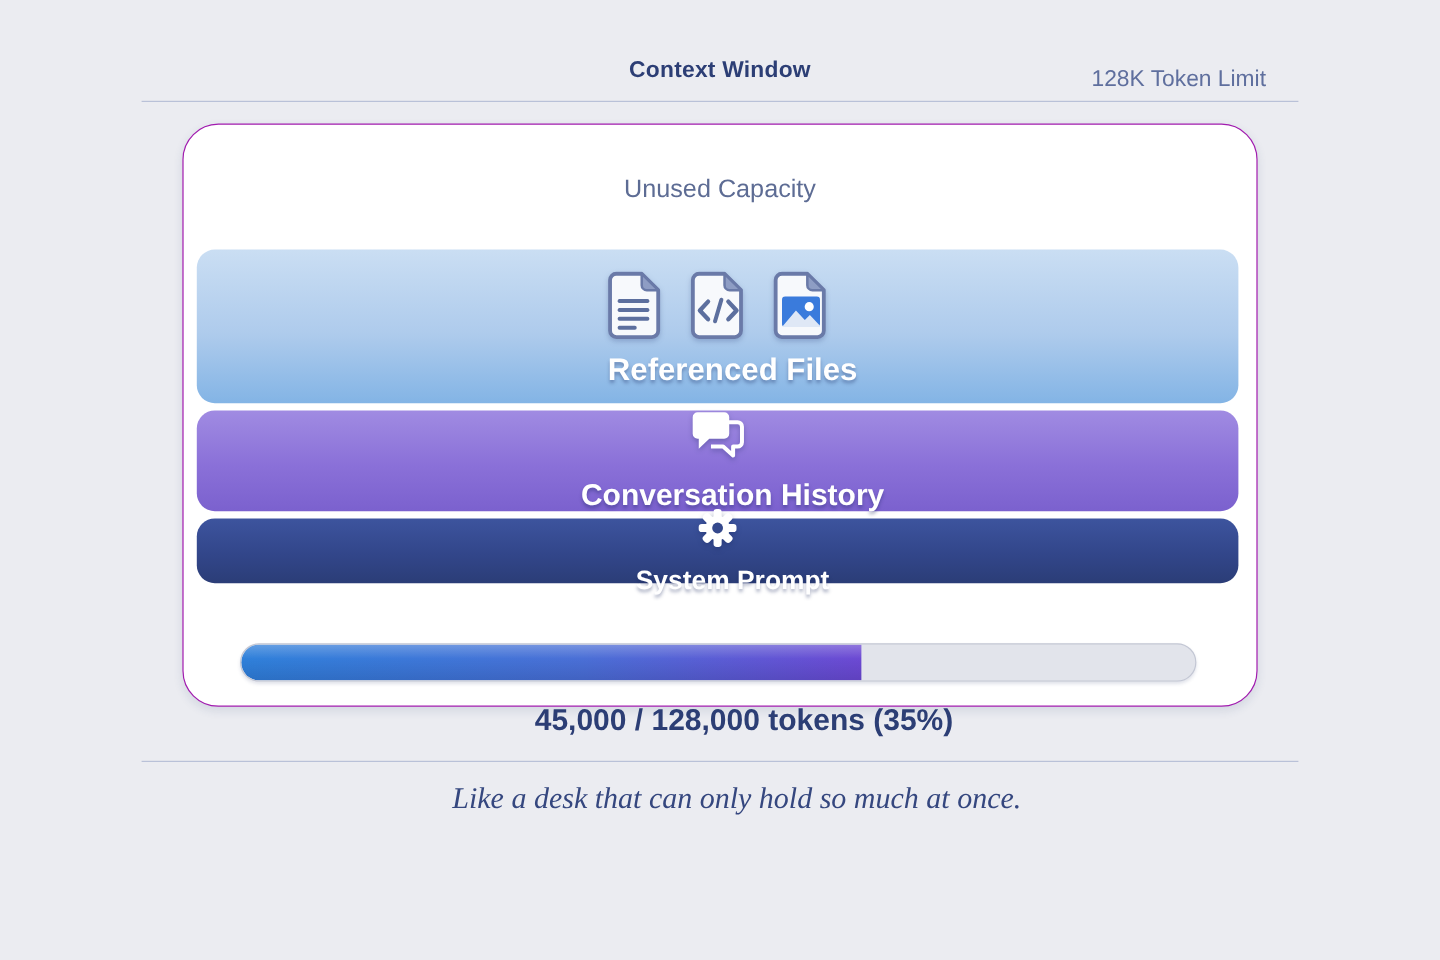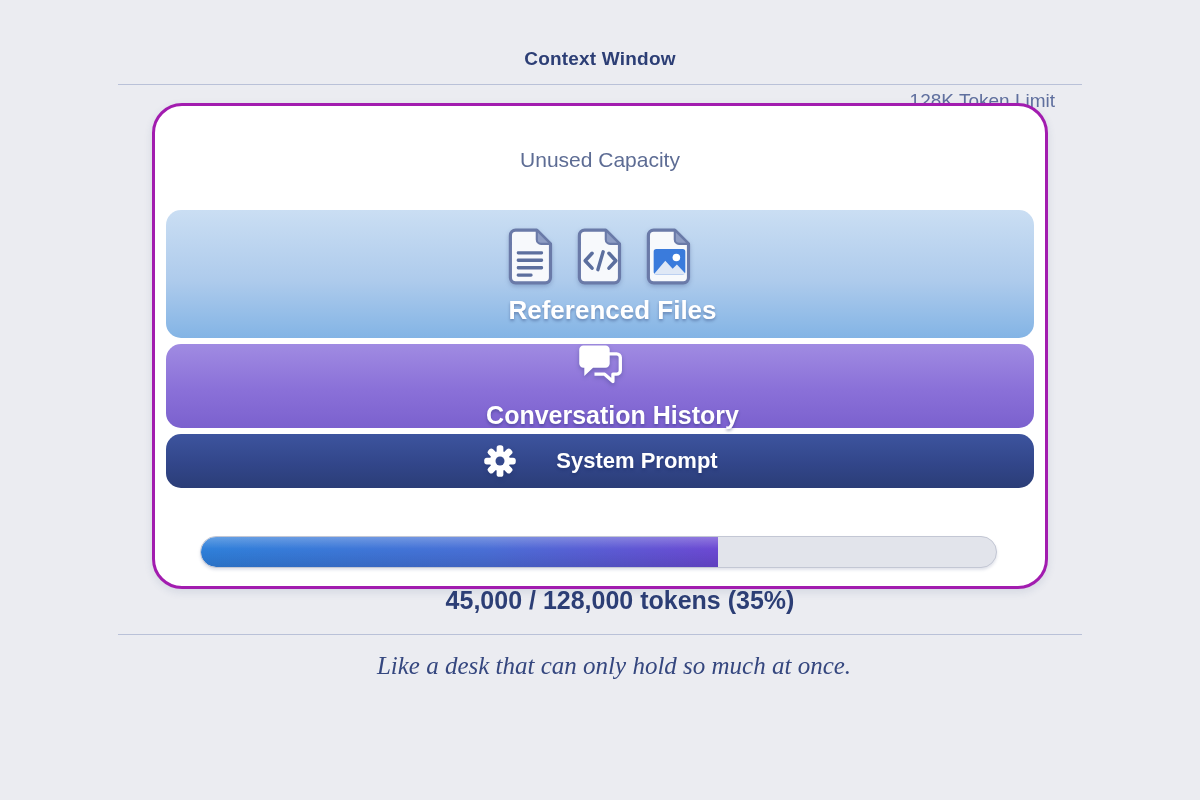--- a/index.html
+++ b/index.html
@@ -13,32 +13,32 @@
   .stage { position: absolute; inset: 0; }
 
   
   .header-title {
     position: absolute; top: 48px; left: 0; width: 1200px;
     text-align: center; font-size: 19px; font-weight: bold;
     color: #2c3e75; letter-spacing: 0.2px;
   }
   .header-limit {
     position: absolute; top: 56px; right: 145px;
-    font-size: 19px; color: #5f6f9e; font-weight: 500; margin-top: 34px;
+    font-size: 19px; color: #5f6f9e; font-weight: 500;
   }
   .divider { position: absolute; height: 1px; background: #b9c1d8; }
   .divider-top { top: 84px; left: 118px; width: 964px; }
   .divider-bottom { top: 634px; left: 118px; width: 964px; }
 
   
   .context-box {
     position: absolute; top: 103px; left: 152px;
     width: 896px; height: 486px;
     background: #ffffff;
-    border: 3px solid #a21caf;
+    border: 1px solid #a21caf;
     border-radius: 30px;
     box-shadow: 0 3px 8px rgba(44,62,117,0.12);
   }
   .unused-label {
     position: absolute; top: 42px; left: 0; width: 100%;
     text-align: center; font-size: 21px; color: #5d6c94; font-weight: 500;
   }
   .section {
     position: absolute; left: 11px; width: 868px;
     border-radius: 15px;
@@ -50,21 +50,21 @@
     flex-direction: column;
   }
   .section-history {
     top: 238px; height: 84px;
     background: linear-gradient(to bottom, #a08be2 0%, #8a70d8 55%, #7b61ce 100%);
     flex-direction: column; gap: 16px;
   }
   .section-prompt {
     top: 328px; height: 54px;
     background: linear-gradient(to bottom, #3d549e 0%, #32468a 55%, #2b3d77 100%);
-    flex-direction: row; gap: 13px;
+    flex-direction: column; gap: 13px;
   }
   .file-icons { display: flex; gap: 22px; margin-top: 6px; }
   .file-icons svg { display: block; filter: drop-shadow(0 2px 2px rgba(30,50,110,0.25)); }
   .section-label {
     color: #ffffff; font-weight: bold;
     text-shadow: 0 2px 3px rgba(20,35,90,0.35);
     margin-left: 25px;
   }
   .label-files { font-size: 26px; margin-top: 10px; }
   .label-history { font-size: 25px; }

